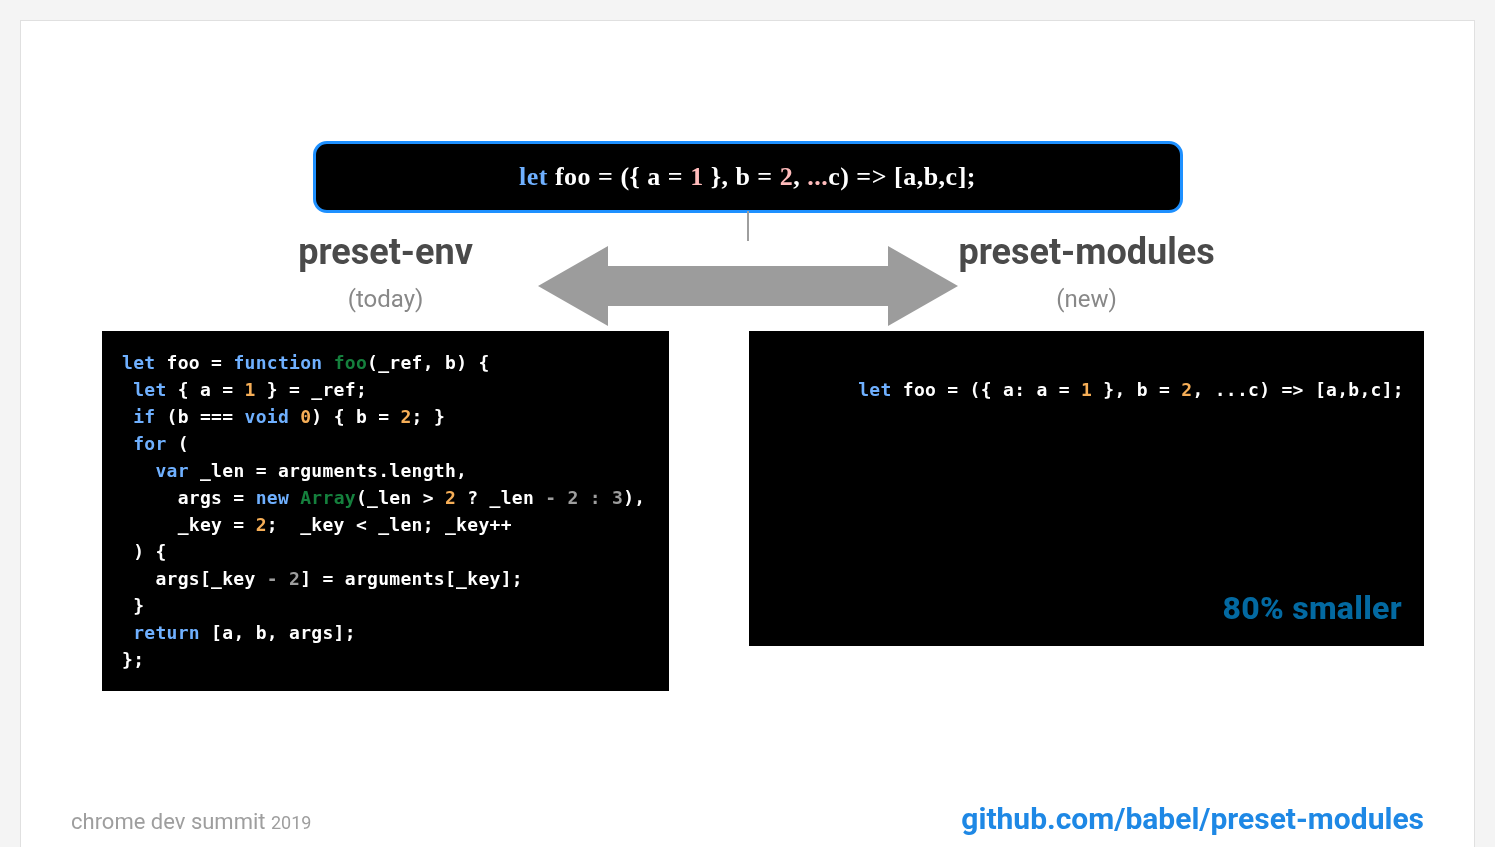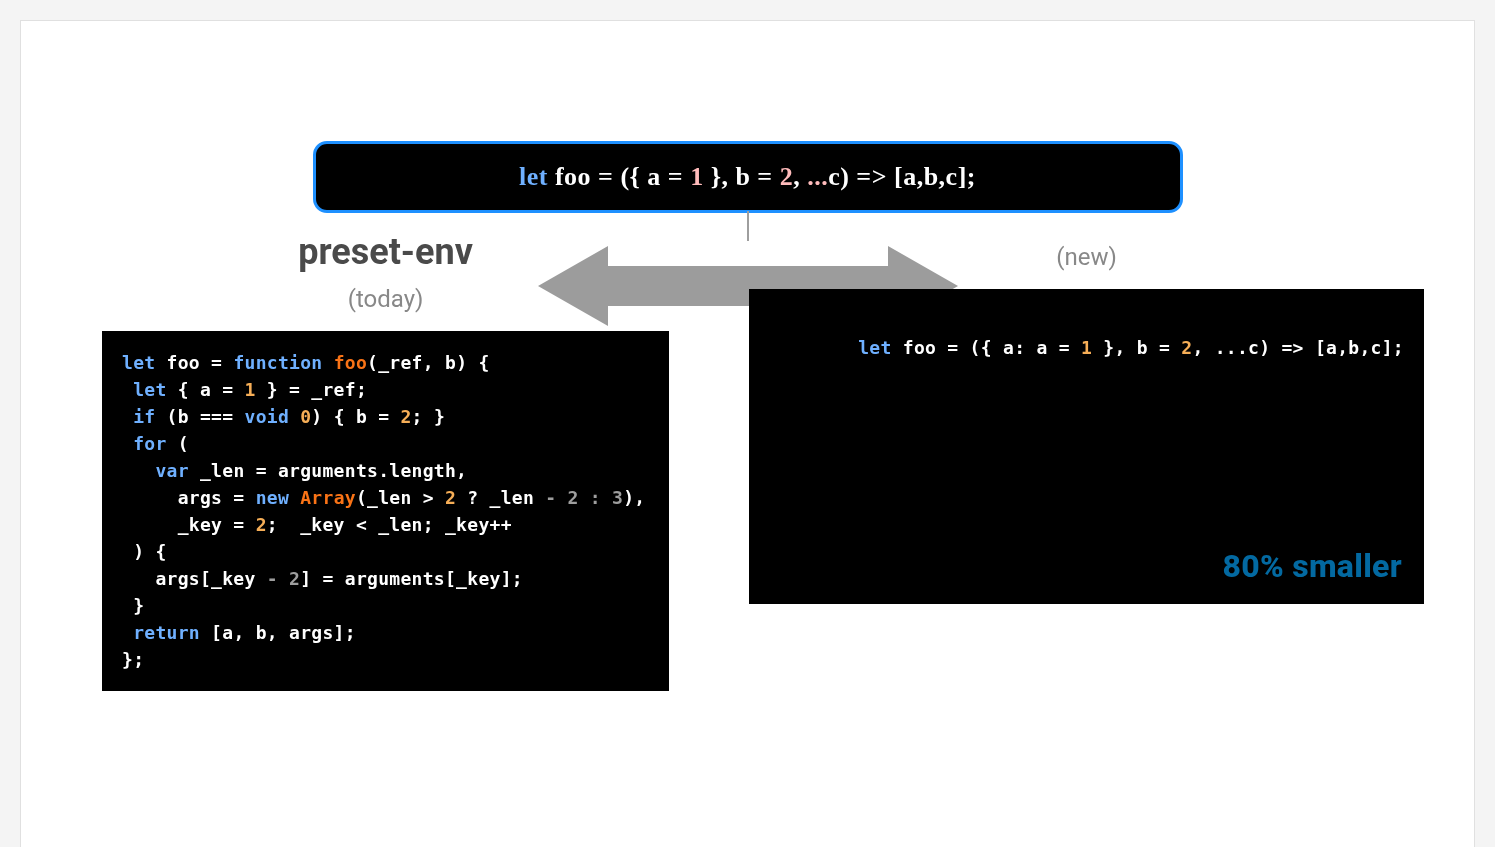--- a/index.html
+++ b/index.html
@@ -105,21 +105,21 @@
     color: #fff;
     padding: 18px 20px;
     min-height: 315px;
     position: relative;
     white-space: pre;
     line-height: 1.5;
     letter-spacing: 0.3px;
   }
   .code-box .kw { color: #6fb0ff; }
   .code-box .num { color: #f6ae57; }
-  .code-box .fn { color: #f97316; }
+  .code-box .fn { color: #15803d; }
   .code-box .dim { color: #9e9e9e; }
 
   .badge {
     position: absolute;
     bottom: 14px;
     right: 22px;
     color: #0369a1;
     font-family: -apple-system, BlinkMacSystemFont, "Segoe UI", Roboto, sans-serif;
     font-size: 32px;
     font-weight: 800;
@@ -179,22 +179,30 @@
 </span><span>     _key = </span><span class="num">2</span><span>;  _key &lt; _len; _key++
 </span><span> ) {
 </span><span>   args[_key </span><span class="dim">- 2</span><span>] = arguments[_key];
 </span><span> }
 </span><span class="kw"> return </span><span>[a, b, args];
 </span><span>};</span></div>
     </div>
 
     <div class="col">
       <div class="col-head">
+        <div class="col-title">preset-modules</div>
         <div class="col-sub">(new)</div>
       </div>
       <div class="code-box">
         <span class="kw">let </span><span>foo = ({ a: a = </span><span class="num">1</span><span> }, b = </span><span class="num">2</span><span>, ...c) =&gt; [a,b,c];</span><div class="badge">80% smaller</div>
       </div>
     </div>
   </div>
 
+  <div class="footer">
+    <div class="event">
+      <span>chrome dev summit</span>
+      <span class="year">2019</span>
+    </div>
+    <div class="link">github.com/babel/preset-modules</div>
+  </div>
 
 </div>
 
 </body></html>

